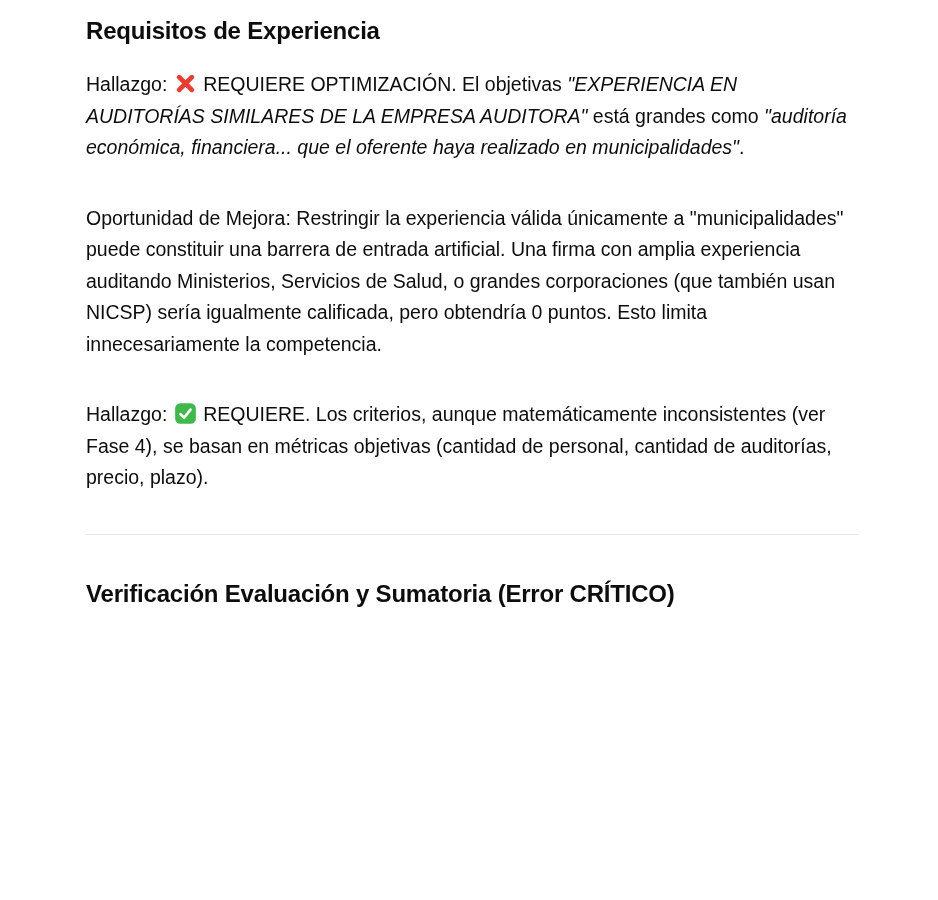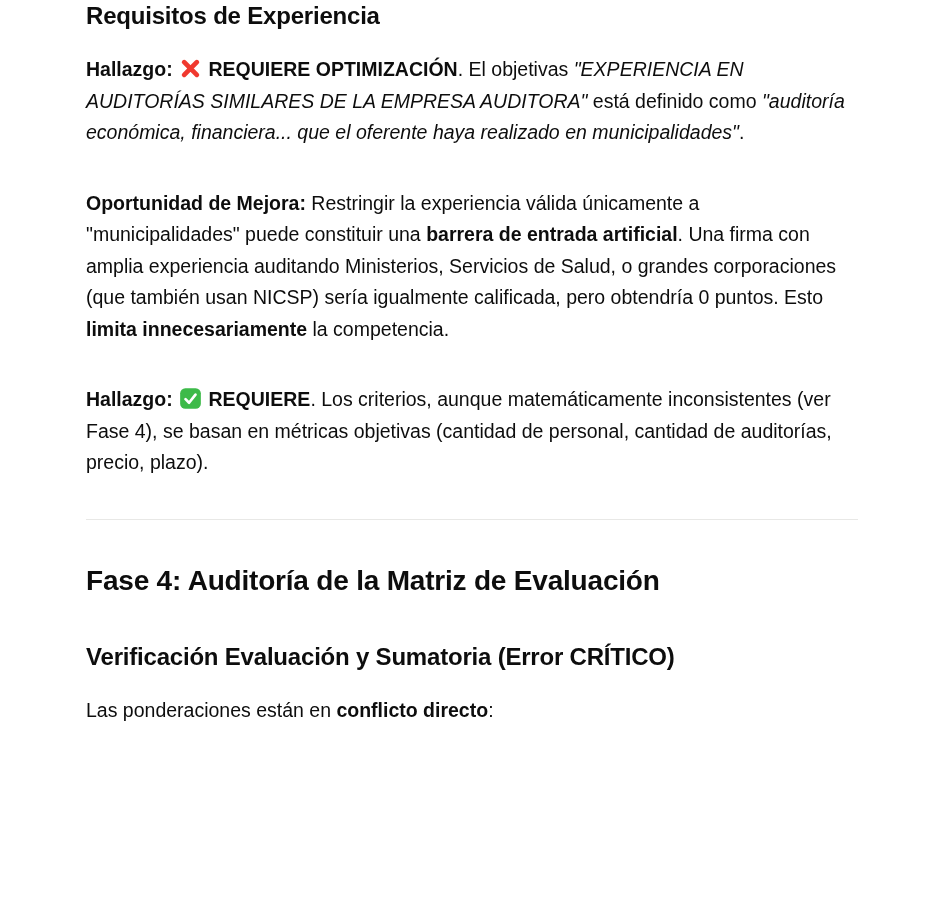--- a/index.html
+++ b/index.html
@@ -17,21 +17,21 @@
     width: 938px;
     height: 900px;
     overflow: hidden;
     font-family: "Liberation Sans", "DejaVu Sans", sans-serif;
     color: var(--text-color);
     -webkit-font-smoothing: antialiased;
   }
   .doc {
     width: 772px;
     margin: 0 0 0 86px;
-    padding-top: 1px;
+    padding-top: 16px;
   }
   .para {
     font-size: 19.5px;
     line-height: 31.5px;
     margin: 0;
     font-weight: 400;
   }
   .heading {
     margin: 0;
     font-weight: 700;
@@ -41,41 +41,39 @@
   h3.heading { font-size: 24px; line-height: 29px; }
   .doc * + .para { margin-top: 39px; }
   .doc .heading + .para { margin-top: 24px; }
   .doc * + .heading { margin-top: 44px; }
   hr.divider {
     border: none;
     border-top: 1px solid var(--divider-color);
     margin: 40px 0 42px 0;
     height: 0;
   }
-  strong { font-weight: 700; }
+  strong { font-weight: 400; }
   em { font-style: italic; }
   .inline-icon {
     display: inline-block;
     width: 23px;
     height: 23px;
     vertical-align: -4px;
     margin: 0 1px;
   }
   .inline-icon svg { display: block; width: 100%; height: 100%; }
 </style>
 </head>
 <body>
 
 <main class="doc">
     <h3 class="heading h3">Requisitos de Experiencia</h3>
     <p class="para"><strong>Hallazgo: </strong><span class="inline-icon"><svg viewBox="0 0 24 24" xmlns="http://www.w3.org/2000/svg">
           <path d="M5.4 5.4 L18.6 18.6 M18.6 5.4 L5.4 18.6" stroke="#f0392f" stroke-width="5" stroke-linecap="round" fill="none"></path>
-        </svg></span><strong> REQUIERE OPTIMIZACIÓN</strong><span>. El objetivas </span><em>"EXPERIENCIA EN AUDITORÍAS SIMILARES DE LA EMPRESA AUDITORA"</em><span> está definido como </span><em>"auditoría económica, financiera... que el oferente haya realizado en municipalidades"</em><span>.</span></p>
+        </svg></span><strong> REQUIERE OPTIMIZACIÓN</strong><span>. El objetivas </span><em>"EXPERIENCIA EN AUDITORÍAS SIMILARES DE LA EMPRESA AUDITORA"</em><span> está grandes como </span><em>"auditoría económica, financiera... que el oferente haya realizado en municipalidades"</em><span>.</span></p>
     <p class="para"><strong>Oportunidad de Mejora:</strong><span> Restringir la experiencia válida únicamente a "municipalidades" puede constituir una </span><strong>barrera de entrada artificial</strong><span>. Una firma con amplia experiencia auditando Ministerios, Servicios de Salud, o grandes corporaciones (que también usan NICSP) sería igualmente calificada, pero obtendría 0 puntos. Esto </span><strong>limita innecesariamente</strong><span> la competencia.</span></p>
     <p class="para"><strong>Hallazgo: </strong><span class="inline-icon"><svg viewBox="0 0 24 24" xmlns="http://www.w3.org/2000/svg">
           <rect x="1.2" y="1.2" width="21.6" height="21.6" rx="5.4" fill="#3dba49"></rect>
           <path d="M6.8 12.7 L10.5 16.4 L17.2 7.9" stroke="#ffffff" stroke-width="2.8" fill="none" stroke-linecap="round" stroke-linejoin="round"></path>
         </svg></span><strong> REQUIERE</strong><span>. Los criterios, aunque matemáticamente inconsistentes (ver Fase 4), se basan en métricas objetivas (cantidad de personal, cantidad de auditorías, precio, plazo).</span></p>
     <hr class="divider">
-    <h2 class="heading h2">Fase 4: Auditoría de la Matriz de Evaluación</h2>
     <h3 class="heading h3">Verificación Evaluación y Sumatoria (Error CRÍTICO)</h3>
-    <p class="para"><span>Las ponderaciones están en </span><strong>conflicto directo</strong><span>:</span></p>
   </main>
 
 </body></html>

